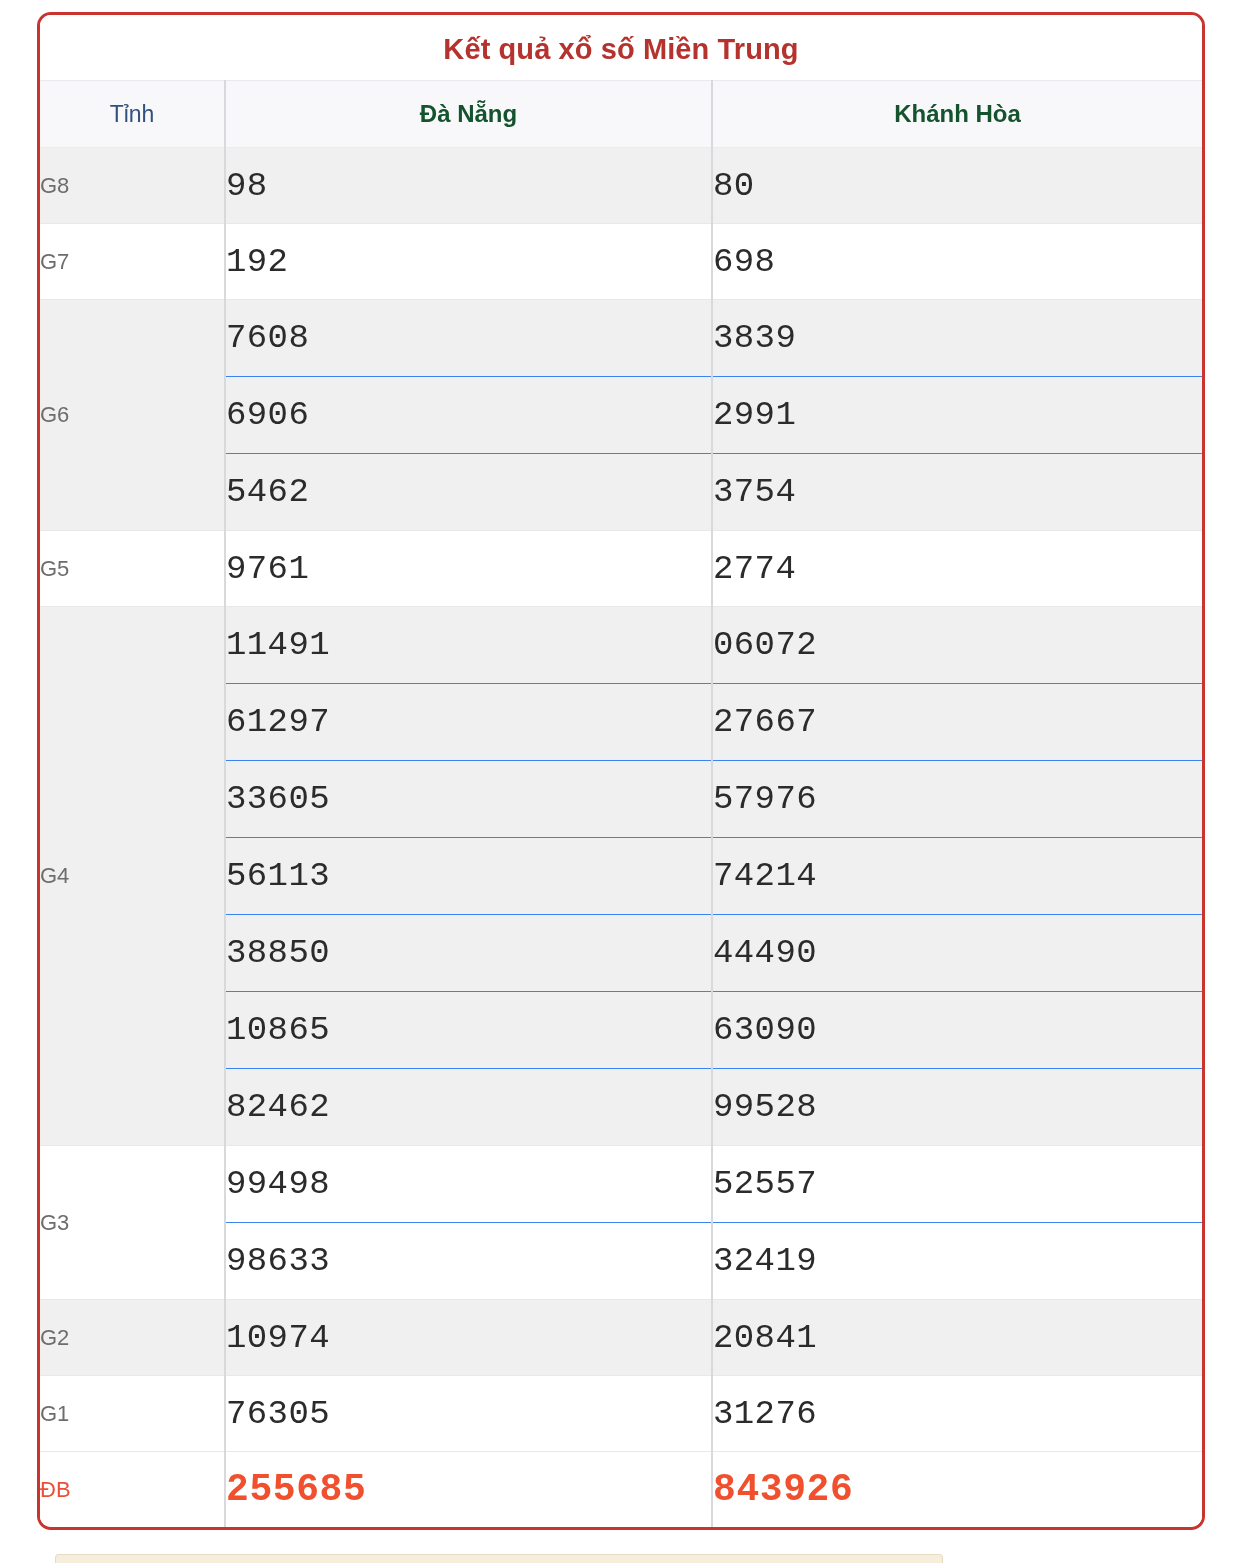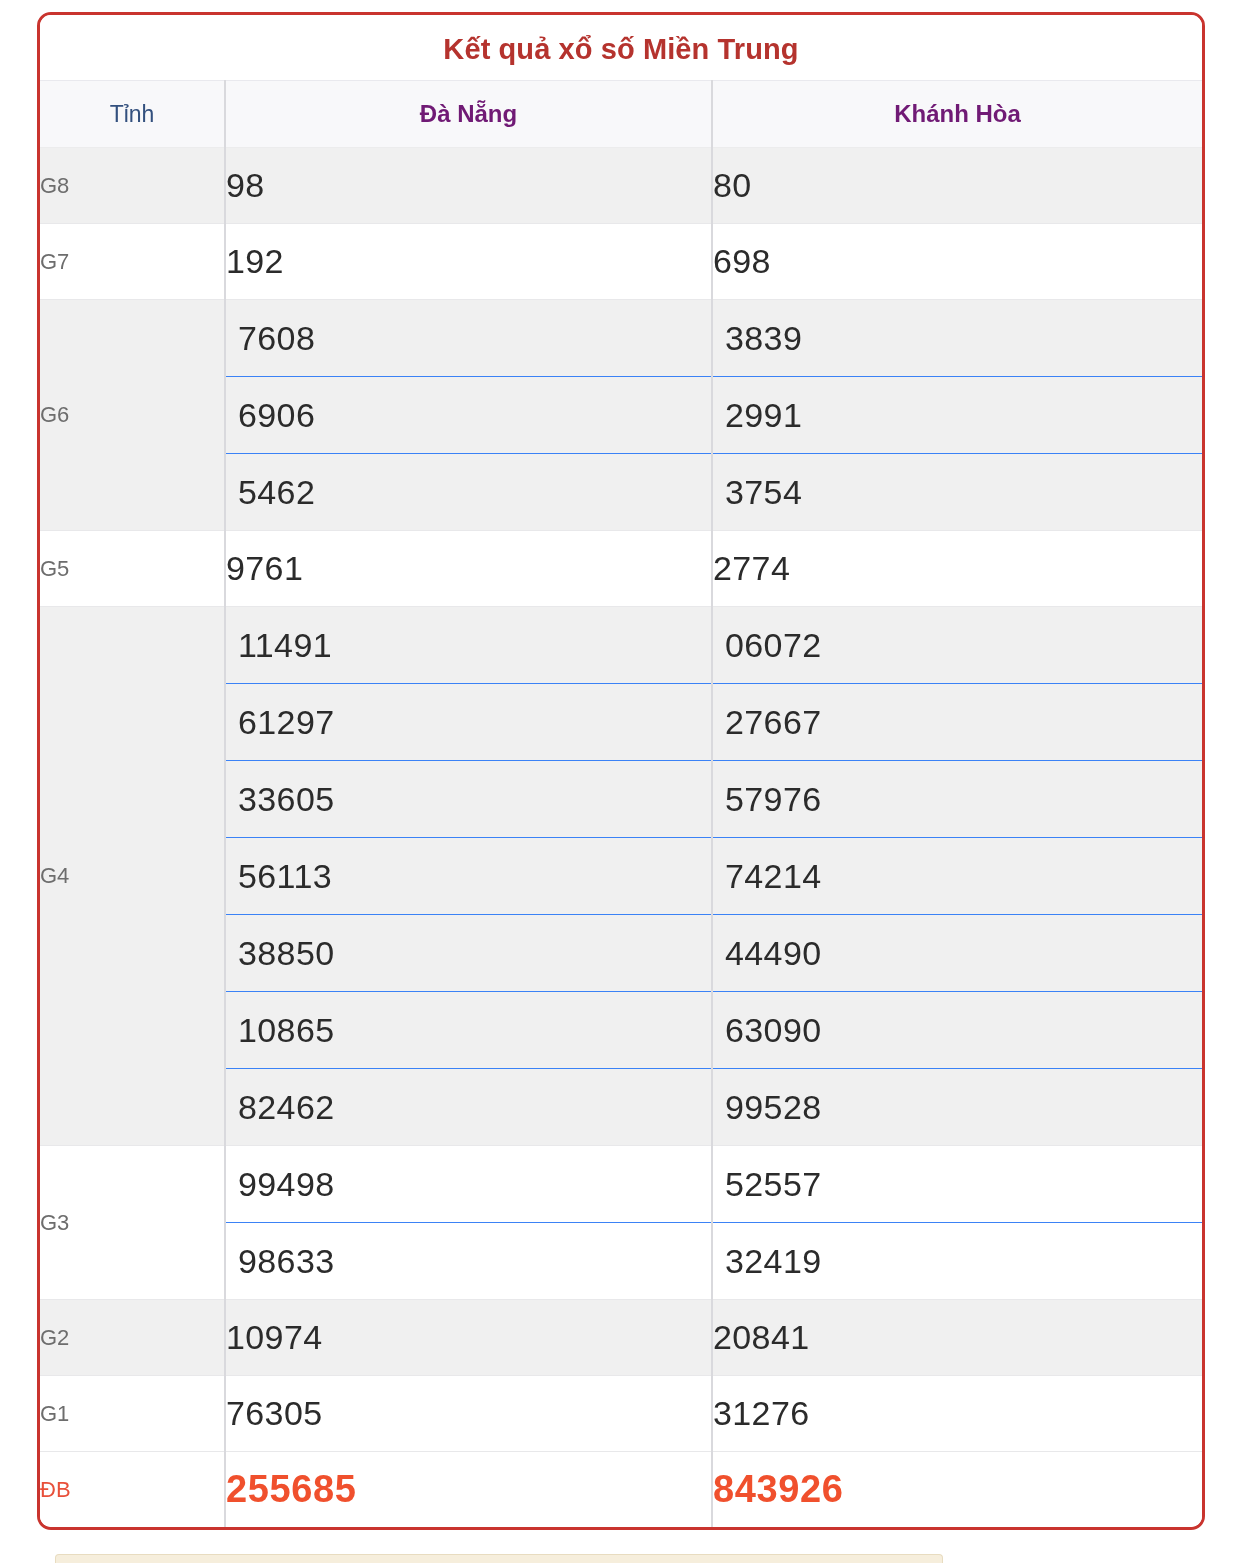--- a/index.html
+++ b/index.html
@@ -85,21 +85,21 @@
     border-bottom: 1px solid #ececed;
   }
   .th-prov {
     font-size: 23px;
     font-weight: normal;
     color: #33507e;
   }
   .th-city {
     font-size: 24px;
     font-weight: bold;
-    color: #701a75;
+    color: #14532d;
   }
   .thead-row th.vsep,
   .lot-table td.vsep {
     border-left: 2px solid #d9d9dd;
   }
 
   
   .prize-label {
     font-size: 22px;
     font-weight: normal;
@@ -109,41 +109,42 @@
     color: #e8503a;
     font-size: 22px;
   }
 
   
   .num {
     font-size: 34px;
     font-weight: normal;
     color: #2b2b2b;
     letter-spacing: 0.4px;
+    font-family: Liberation Mono, monospace;
   }
   .num.big {
     font-size: 38px;
     font-weight: bold;
     color: #f0502d;
     letter-spacing: 0.6px;
   }
 
   
   tr.band-gray > td { background: #f0f0f0; }
   tr.band-white > td { background: #ffffff; }
 
   
   tr.grp-top > td { border-top: 1px solid #e8e8ea; margin-left: 36px; }
 
   
   tr.sub > td.sepline { border-top: 1px solid #3b82f6; }
 
   
   td.h-single { height: 75px; }
-  td.h-sub    { height: 76px; padding-left: 12px; }
+  td.h-sub    { height: 76px; }
 
   
   .bottom-strip {
     position: absolute;
     left: 55px;
     right: 55px;
     bottom: 0;
     height: 9px;
     background: #f6eedc;
     border: 1px solid #e8dcc0;

